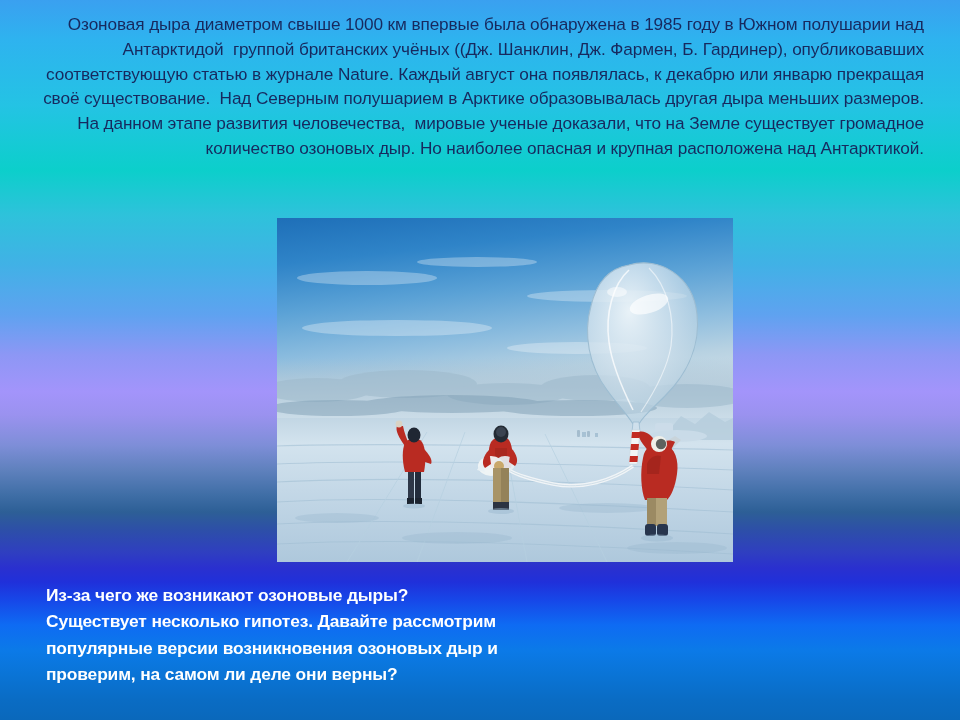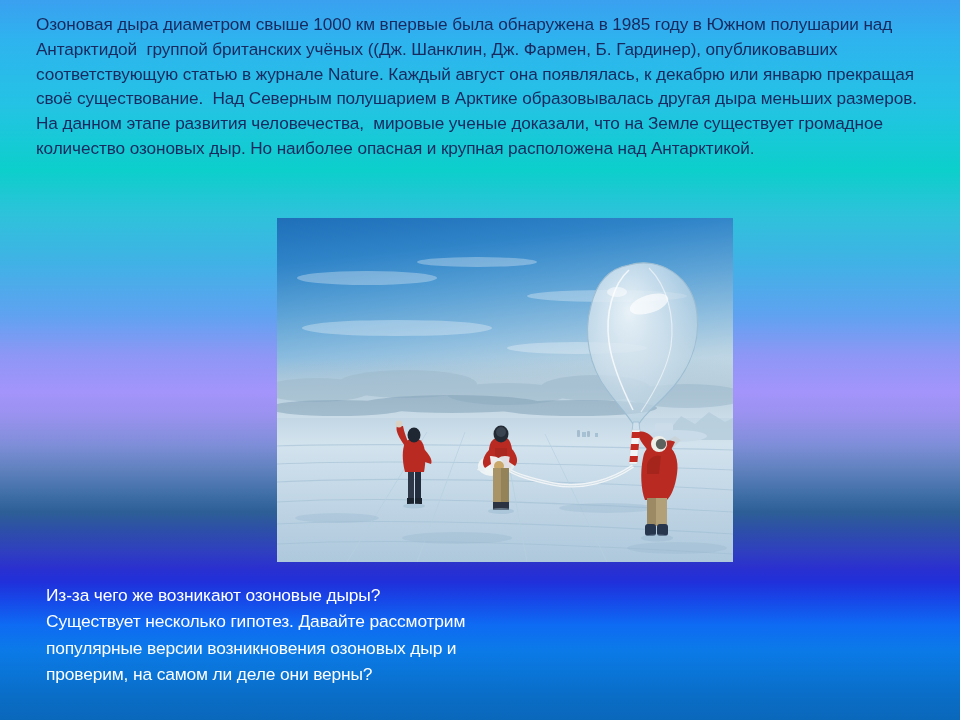--- a/index.html
+++ b/index.html
@@ -46,21 +46,21 @@
       #0a68bb 720px
     );
   }
 
   
   #top-paragraph {
     position: absolute;
     left: 36px;
     top: 12px;
     width: 888px;
-    text-align: left;
+    text-align: right;
     color: #17295e;
     font-size: 17.2px;
     line-height: 24.8px;
     letter-spacing: -0.1px;
     font-family: "Liberation Sans", sans-serif;
     white-space: pre-wrap;
     text-rendering: optimizeLegibility;
   }
 
   
@@ -78,21 +78,21 @@
     height: 344px;
   }
 
   
   #bottom-text {
     position: absolute;
     left: 46px;
     top: 582px;
     width: 560px;
     color: #ffffff;
-    font-weight: normal;
+    font-weight: bold;
     font-size: 17.4px;
     line-height: 26.4px;
     font-family: "Liberation Sans", sans-serif;
     white-space: pre-wrap;
     letter-spacing: -0.15px;
   }
 </style>
 </head>
 <body>
 

